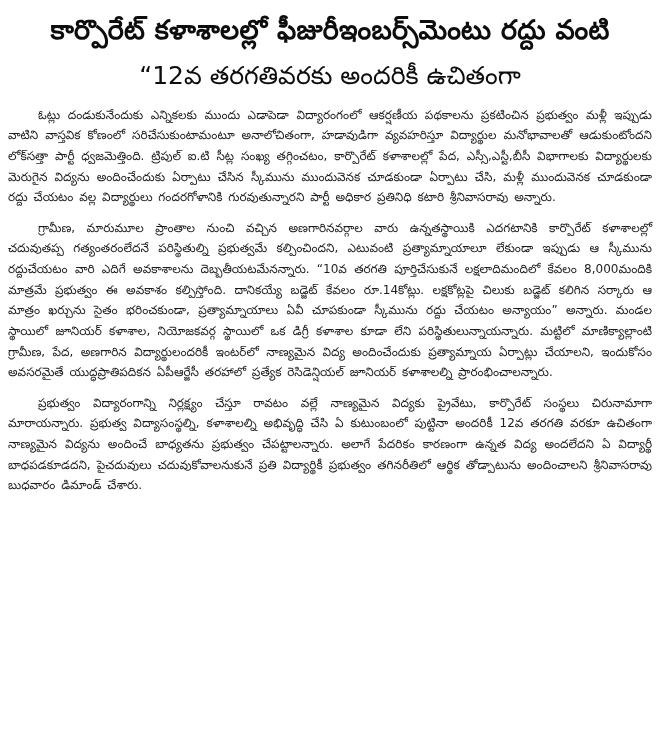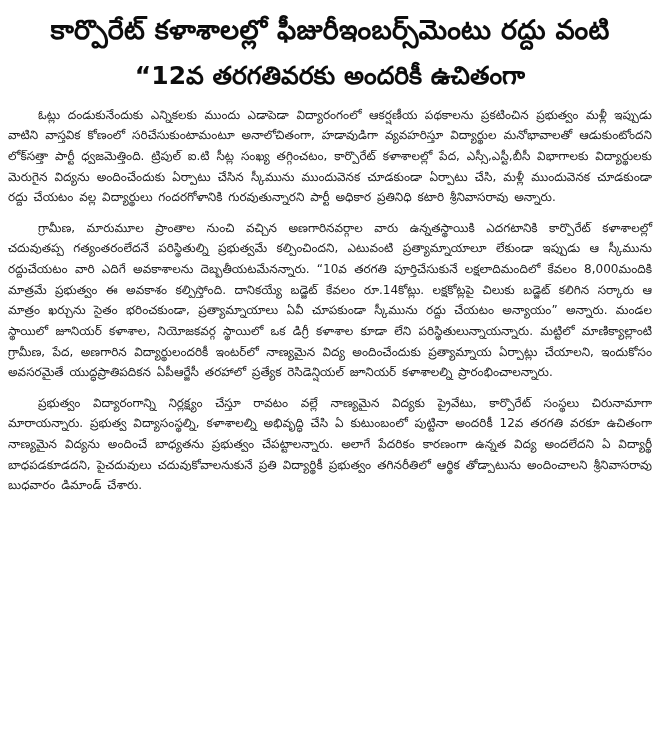--- a/index.html
+++ b/index.html
@@ -22,21 +22,21 @@
     font-weight: 800;
     font-size: 27px;
     line-height: 1.6;
     color: #0d0d0d;
     margin: 2px 0 6px 0;
     letter-spacing: 0.2px;
   }
   .headline .hl-line { display: block; }
   .subheadline {
     text-align: center;
-    font-weight: 700;
+    font-weight: 400;
     font-size: 25px;
     line-height: 1.5;
     color: #0d0d0d;
     margin: 0 0 10px 0;
   }
   .subheadline .sh-line { display: block; }
   .body-text p {
     font-size: 12px;
     line-height: 1.72;
     text-align: justify;

